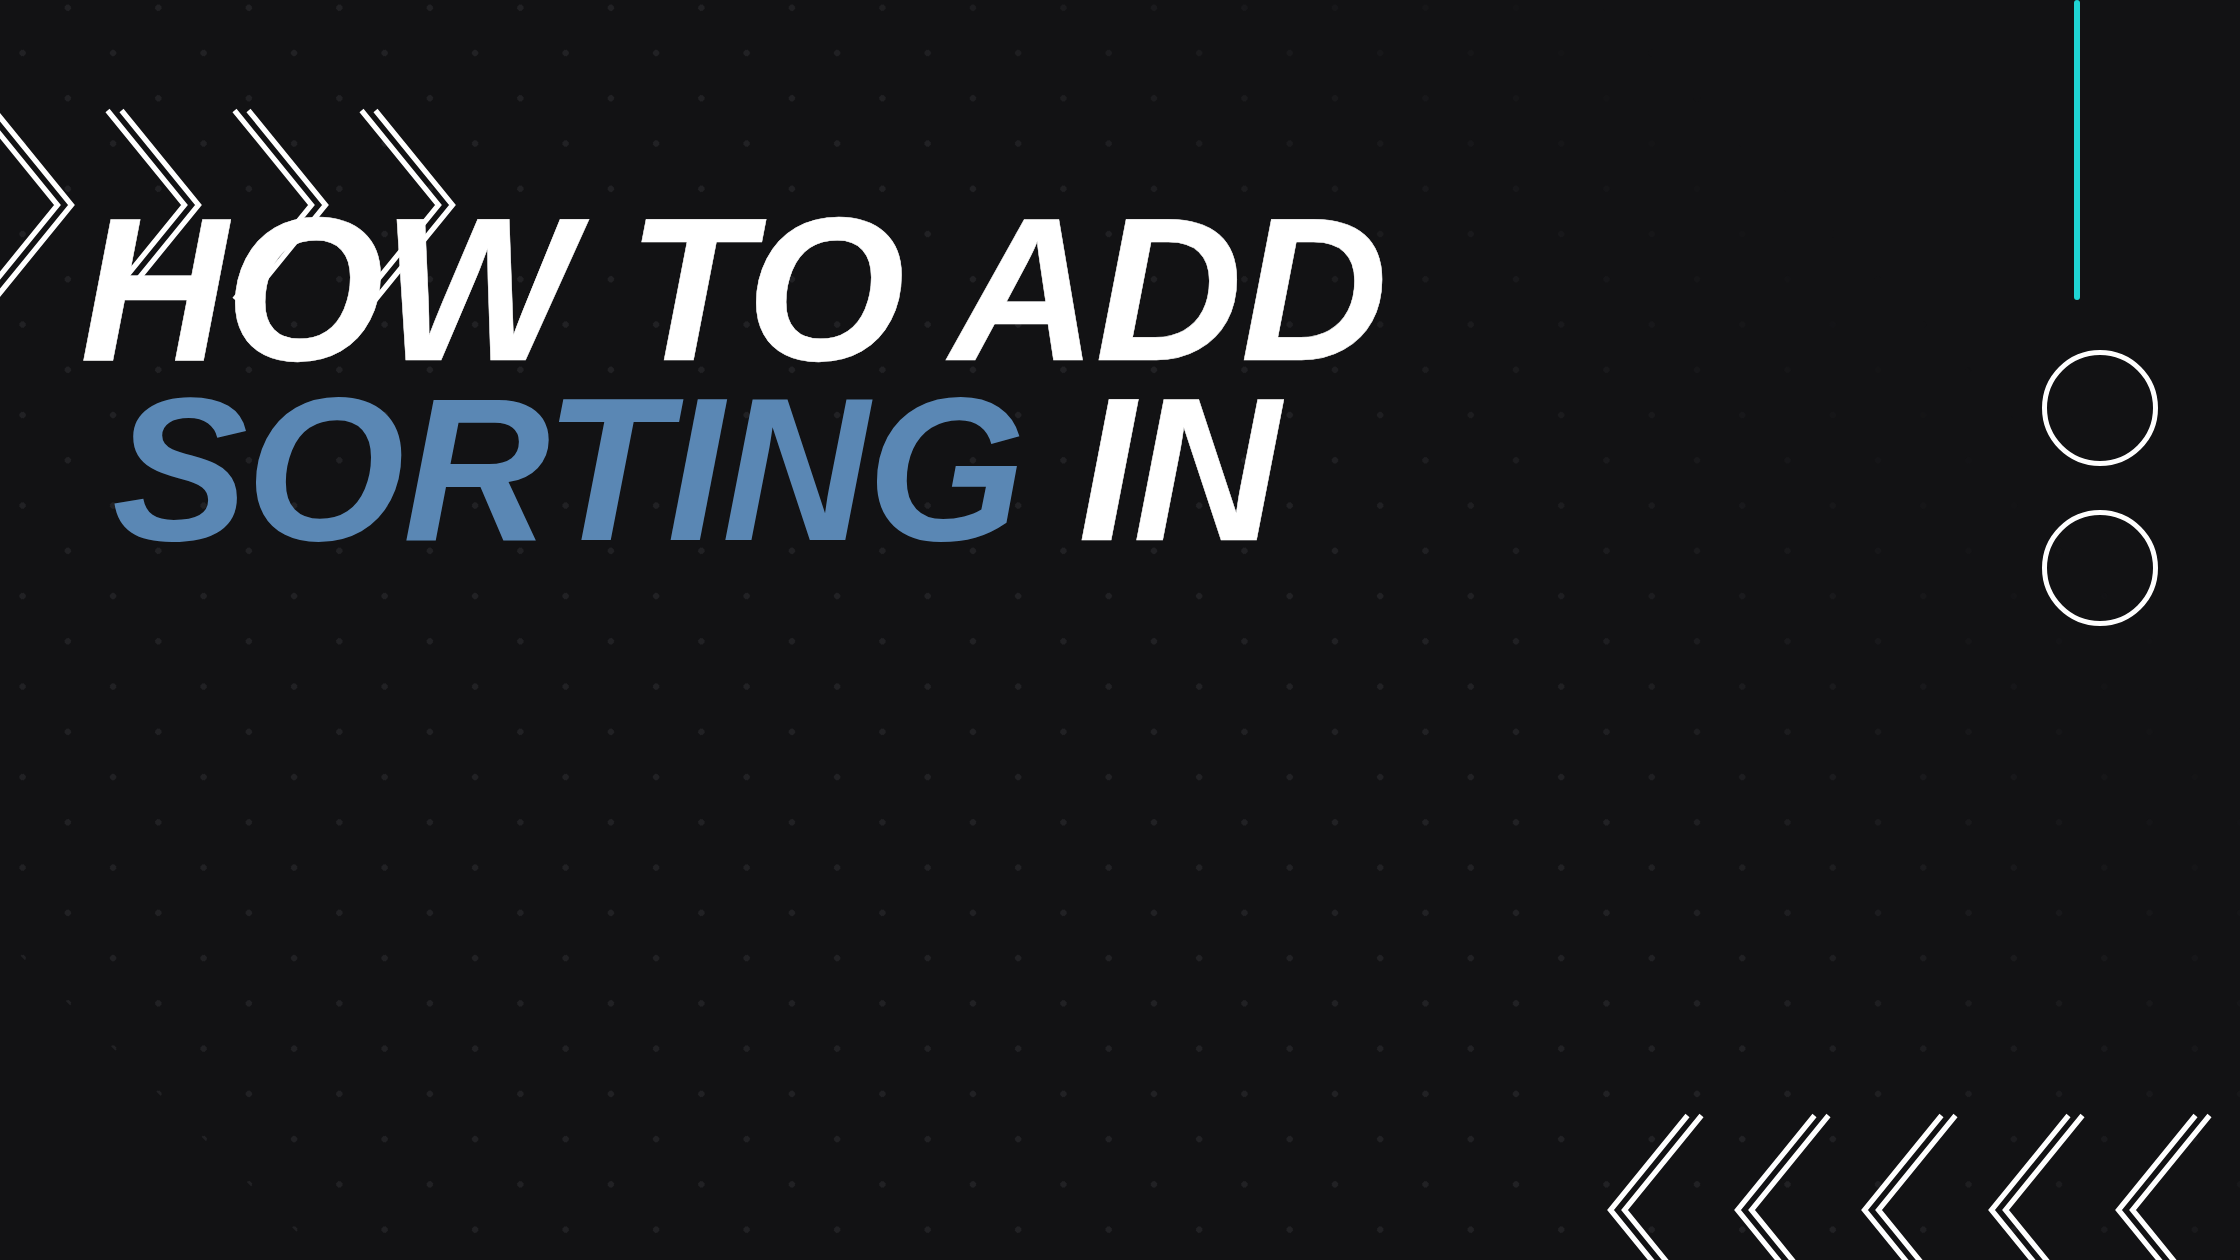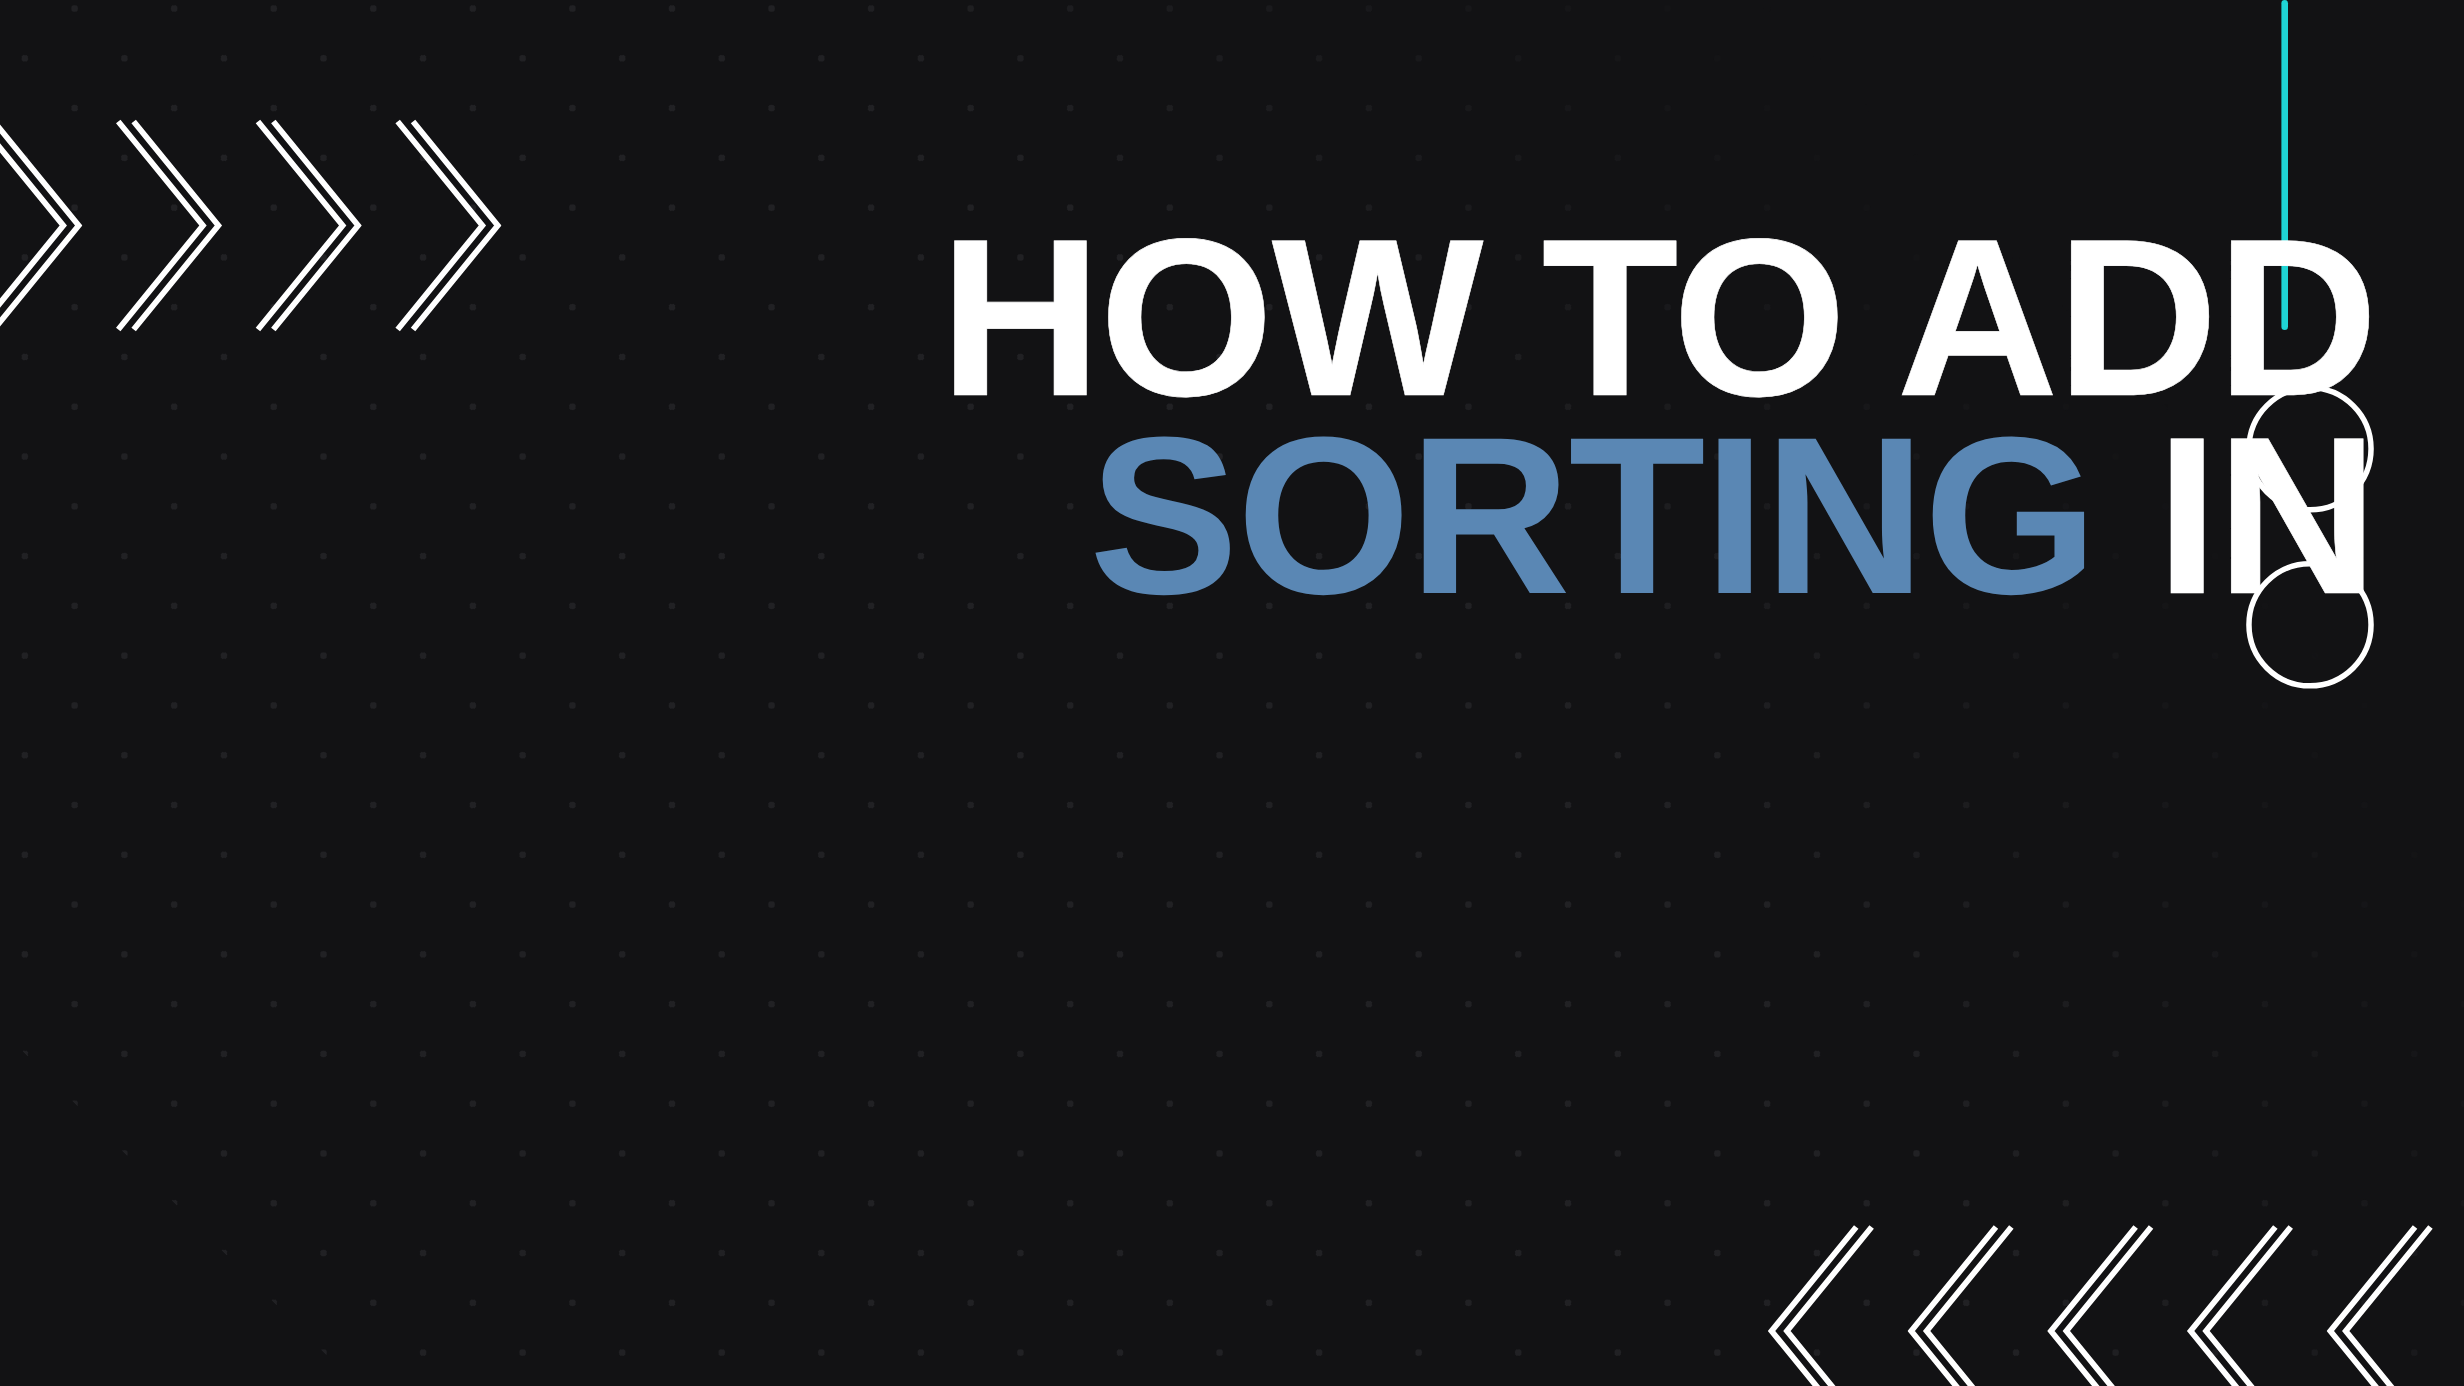--- a/index.html
+++ b/index.html
@@ -73,22 +73,23 @@
     }
     .circle.c1 { top: 350px; }
     .circle.c2 { top: 510px; }
 
     
     .headline {
       position: absolute;
       top: 200px;
       left: 0;
       right: 0;
-      text-align: right;
+      text-align: left;
       padding: 0 80px;
+      font-style: italic;
     }
     .headline .line {
       font-weight: 900;
       font-size: 204px;
       line-height: 0.88;
       letter-spacing: -2px;
       color: #ffffff;
       text-transform: uppercase;
       font-family: 'Arial Black', Impact, sans-serif;
       -webkit-text-stroke: 0.5px #fff;

